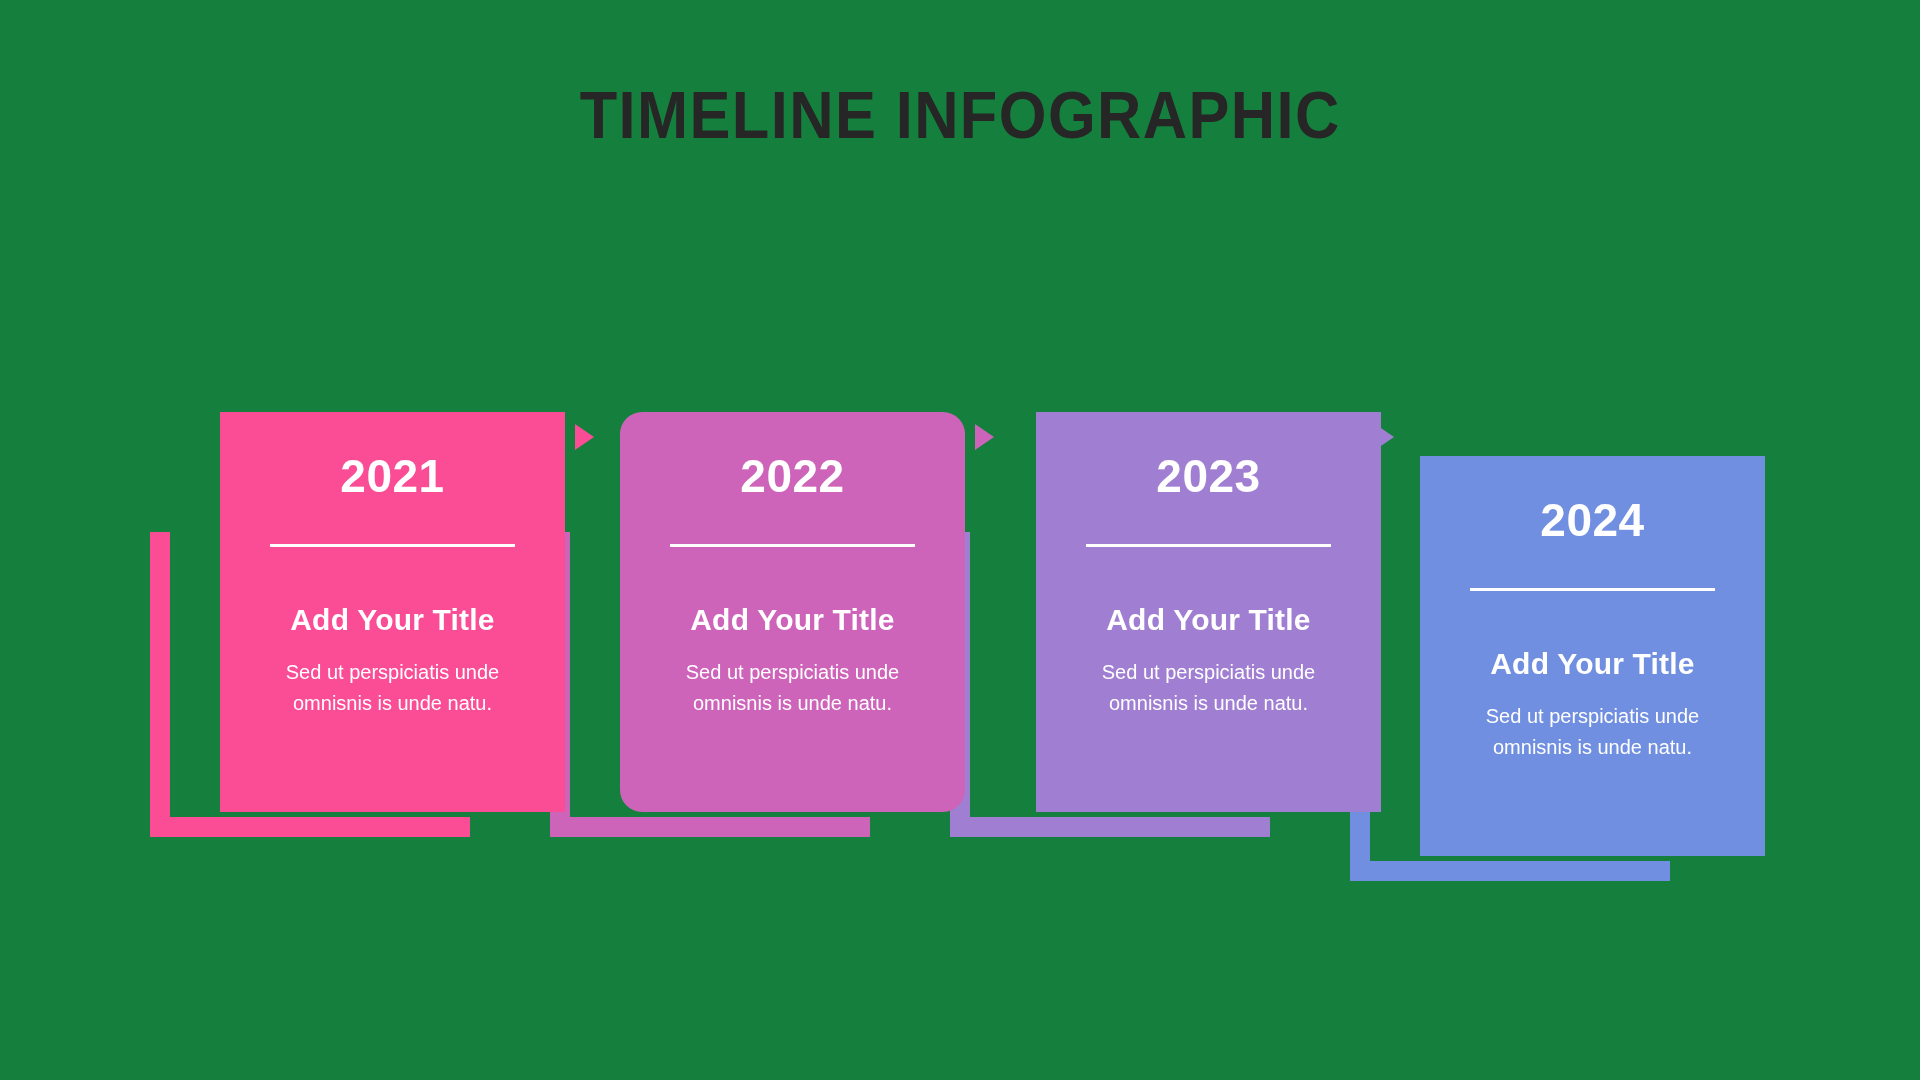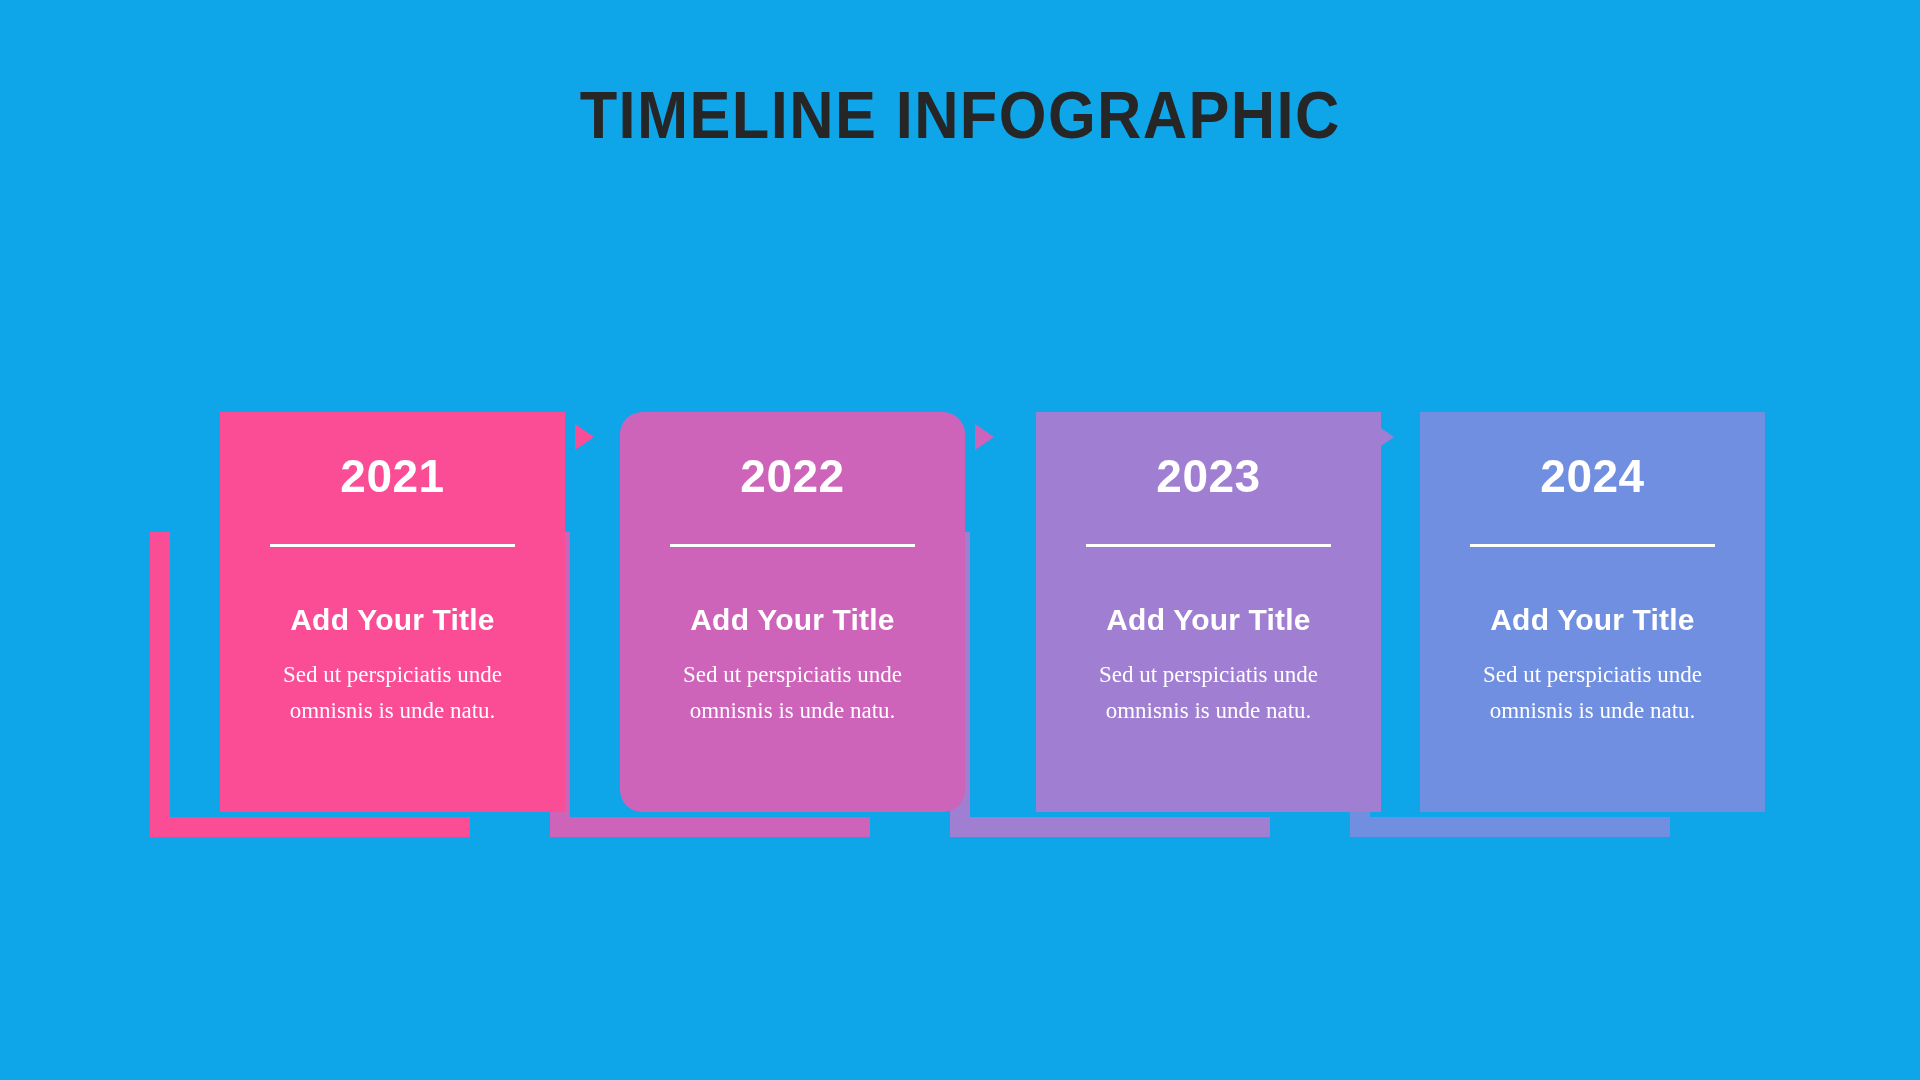--- a/index.html
+++ b/index.html
@@ -115,22 +115,22 @@
     margin-top: 56px;
     font-family: "Liberation Sans", sans-serif;
     font-size: 30px;
     font-weight: bold;
     letter-spacing: 0.2px;
     color: #ffffff;
   }
 
   .card-desc {
     margin-top: 20px;
-    font-family: Liberation Serif, serif;
-    font-size: 23px;
+    font-family: Liberation Sans, sans-serif;
+    font-size: 20px;
     font-weight: normal;
     line-height: 1.55;
     color: #ffffff;
     padding: 0 6px;
   }
 
   
   .arrow {
     position: absolute;
     top: 12px;
@@ -139,21 +139,21 @@
     height: 0;
     border-top: 13px solid transparent;
     border-bottom: 13px solid transparent;
     border-left: 19px solid currentColor;
     z-index: 3;
   }
 </style>
 </head>
 <body style="background: rgb(255, 255, 255);">
 
-<div class="slide" style="background: #0ea5e9;">
+<div class="slide" style="background: #15803d;">
 
   <div class="title-wrap">
     <h1 class="slide-title" style="color: rgb(38, 38, 38);">TIMELINE INFOGRAPHIC</h1>
   </div>
 
   <div class="timeline">
 
     <div class="step" style="left:30px;">
       <div class="bracket">
         <div class="b-left" style="background: rgb(251, 76, 150);"></div>
@@ -189,21 +189,21 @@
       </div>
       <div class="card" style="background: rgb(160, 127, 211); margin-left: 16px;">
         <div class="year">2023</div>
         <div class="divider"></div>
         <div class="card-title">Add Your Title</div>
         <div class="card-desc">Sed ut perspiciatis unde omnisnis is unde natu.</div>
       </div>
       <div class="arrow" style="color: rgb(160, 127, 211);"></div>
     </div>
 
-    <div class="step" style="left:1230px;">
+    <div class="step" style="left:1230px;margin-top:44px;">
       <div class="bracket">
         <div class="b-left" style="background: rgb(113, 143, 224);"></div>
         <div class="b-bottom" style="background: rgb(113, 143, 224);"></div>
       </div>
       <div class="card" style="background: rgb(113, 143, 224);">
         <div class="year">2024</div>
         <div class="divider"></div>
         <div class="card-title">Add Your Title</div>
         <div class="card-desc">Sed ut perspiciatis unde omnisnis is unde natu.</div>
       </div>

